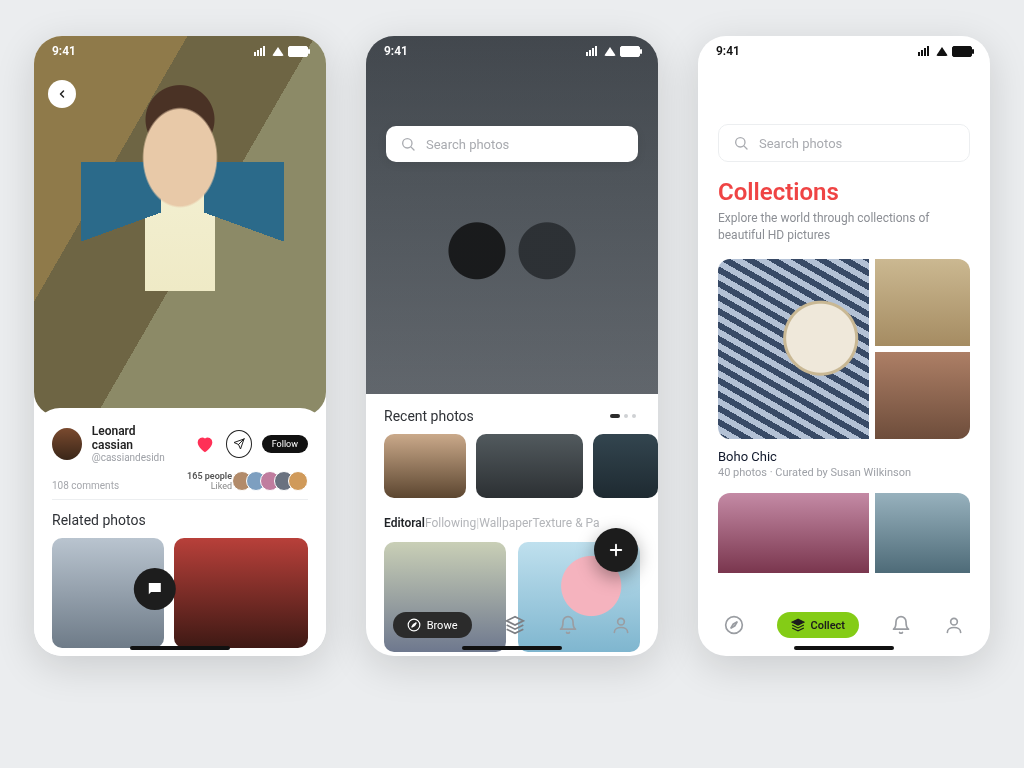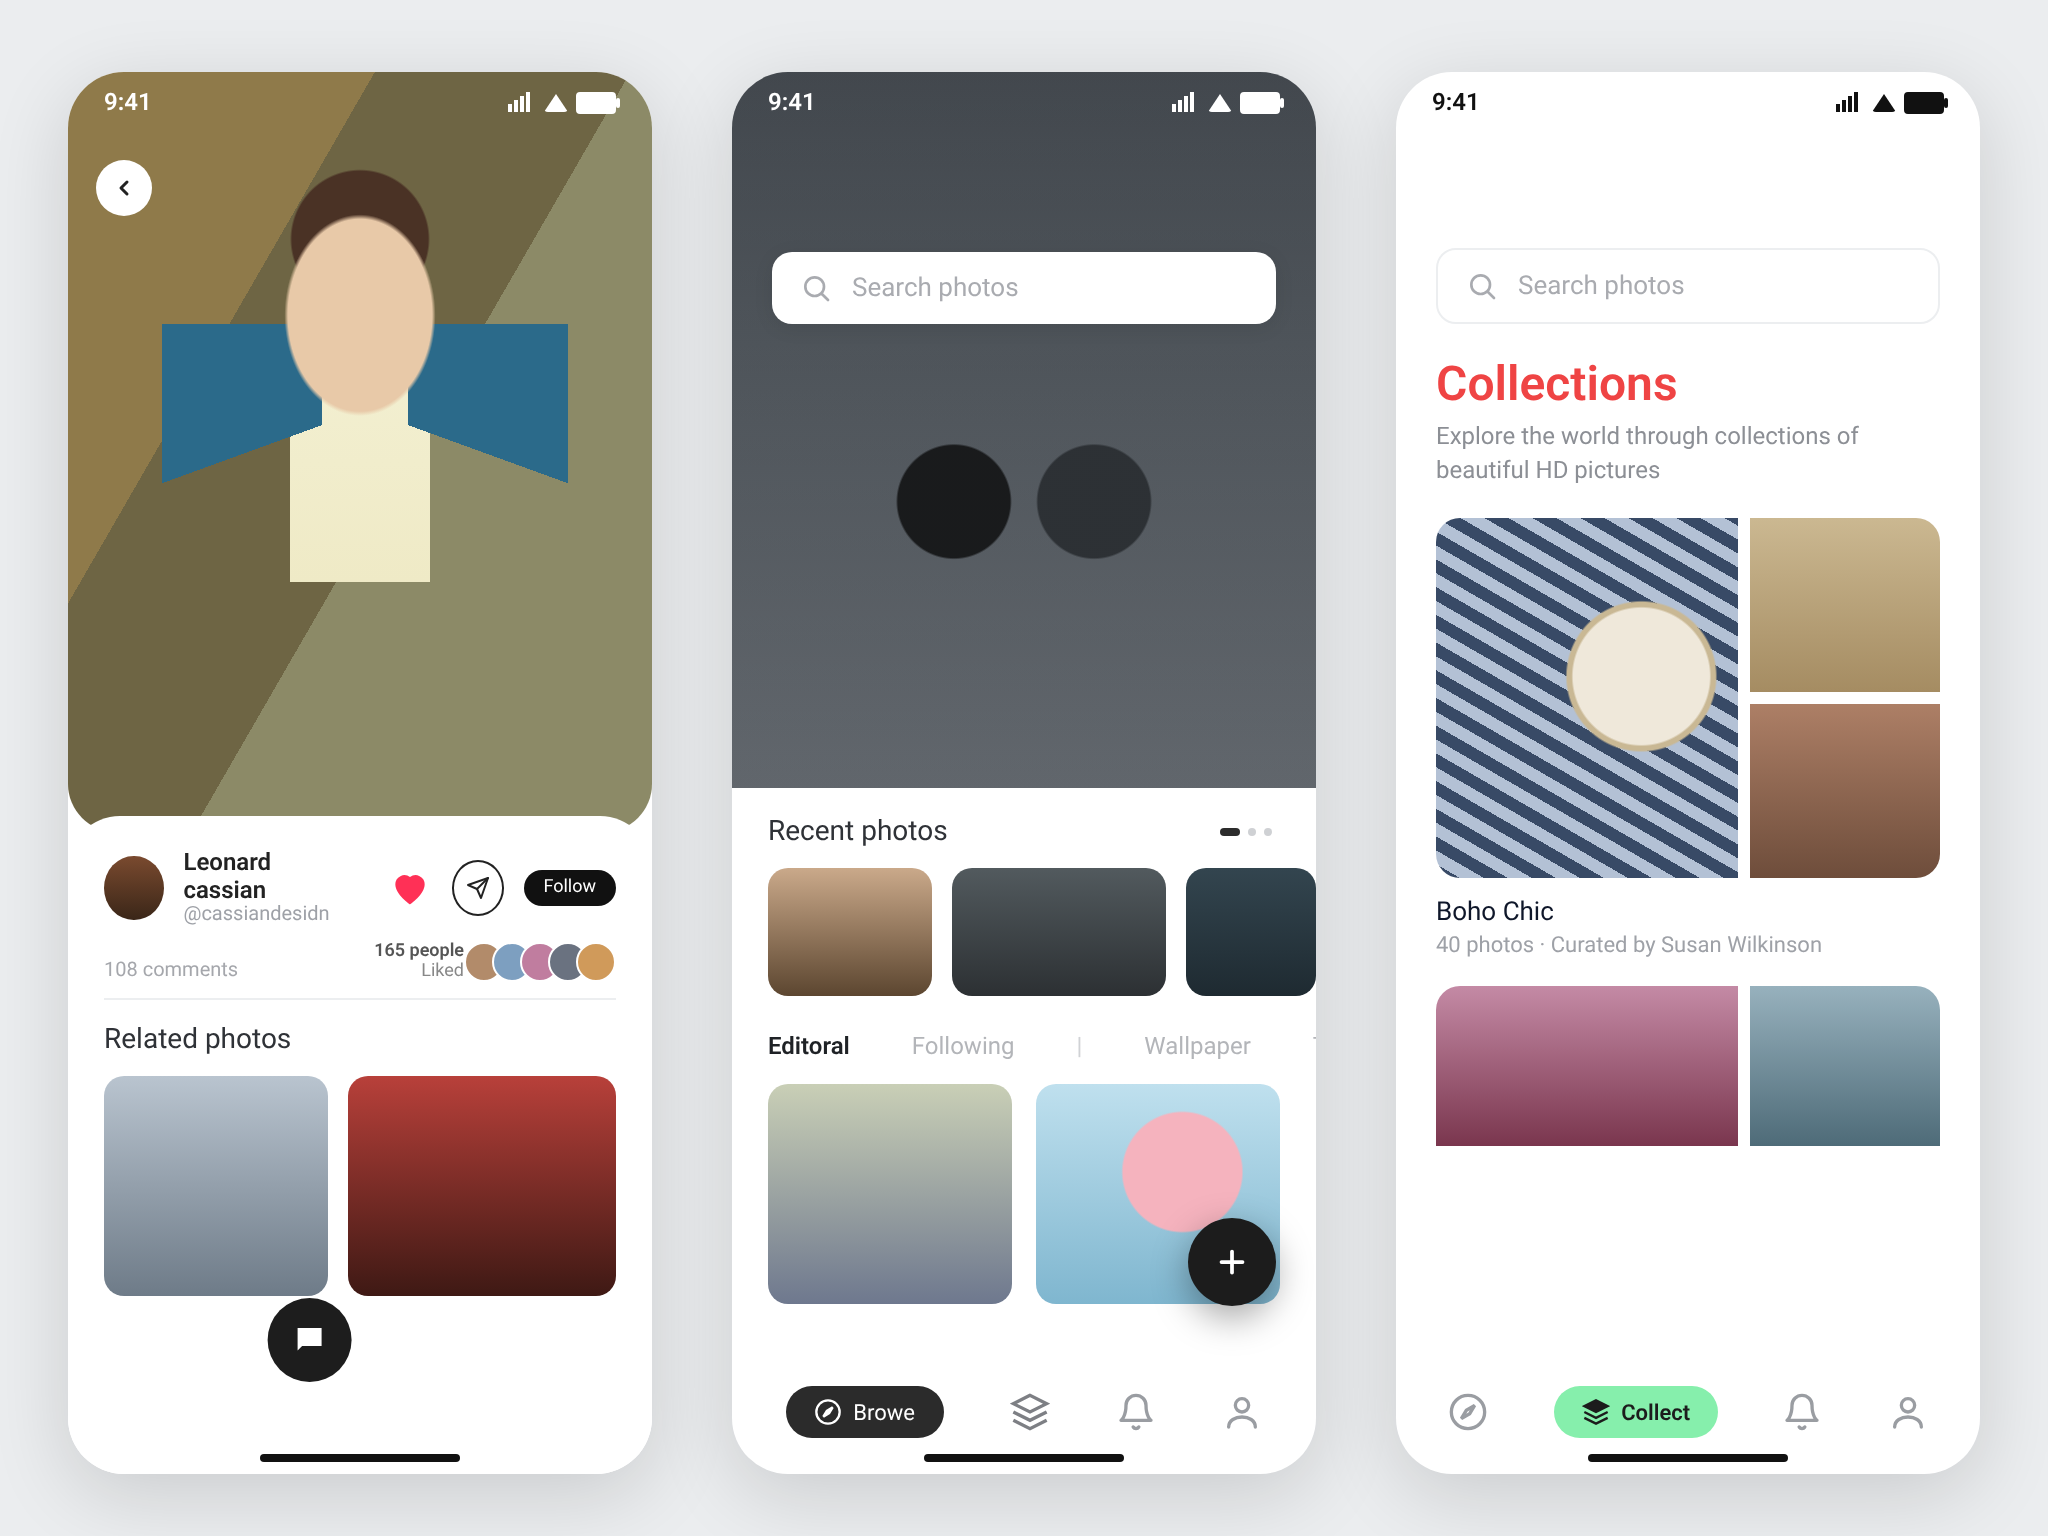--- a/index.html
+++ b/index.html
@@ -1,17 +1,17 @@
 <!DOCTYPE html>
 <html><head>
 <meta charset="utf-8">
 <style>
   html,body{margin:0;padding:0;width:1024px;height:768px;background:#ebedef;font-family:-apple-system,BlinkMacSystemFont,'Segoe UI',Roboto,sans-serif;color:#3c3f45;overflow:hidden;}
   .stage{display:flex;gap:40px;justify-content:center;align-items:flex-start;padding:36px 28px;}
-  .phone{width:292px;height:701px;background:#fff;border-radius:28px;box-shadow:0 10px 40px rgba(0,0,0,.14);position:relative;overflow:hidden;display:flex;flex-direction:column;}
+  .phone{width:292px;height:620px;background:#fff;border-radius:28px;box-shadow:0 10px 40px rgba(0,0,0,.14);position:relative;overflow:hidden;display:flex;flex-direction:column;}
   
   .status-bar{position:absolute;top:0;left:0;right:0;display:flex;justify-content:space-between;align-items:center;padding:8px 18px;font-size:12px;font-weight:600;z-index:5;color:#111;}
   .status-bar.light{color:#fff;}
   .status-right{display:flex;align-items:center;gap:4px;}
   .sig,.wf,.bat{display:inline-block;}
   .sig{width:14px;height:10px;background:
     linear-gradient(to right,currentColor 2px,transparent 2px) 0 6px/3px 4px no-repeat,
     linear-gradient(to right,currentColor 2px,transparent 2px) 3px 4px/3px 6px no-repeat,
     linear-gradient(to right,currentColor 2px,transparent 2px) 6px 2px/3px 8px no-repeat,
     linear-gradient(to right,currentColor 2px,transparent 2px) 9px 0/3px 10px no-repeat;}
@@ -72,21 +72,21 @@
   .p2-body{flex:1;padding:14px 0 0 18px;overflow:hidden;border-radius:12px;}
   .recent-head{display:flex;align-items:center;justify-content:space-between;padding-right:22px;}
   .dots{display:flex;gap:4px;}
   .dots span{width:4px;height:4px;border-radius:50%;background:#cfd1d4;}
   .dots span.on{background:#2c2c2c;width:10px;border-radius:3px;}
   .h-scroll{display:flex;gap:10px;margin-top:10px;overflow:hidden;}
   .h-scroll .img{height:64px;border-radius:10px;}
   .h-scroll .img:nth-child(1){width:88px;background:linear-gradient(#caa98a,#5c4630);}
   .h-scroll .img:nth-child(2){width:116px;background:linear-gradient(#525a5e,#2c3033);}
   .h-scroll .img:nth-child(3){width:70px;background:linear-gradient(#33454f,#1e2a31);}
-  .tabs{display:flex;gap:31px;font-size:12px;color:#b3b5b9;margin:18px 0 12px;overflow:hidden;white-space:nowrap;}
+  .tabs{display:flex;gap:0;font-size:12px;color:#b3b5b9;margin:18px 0 12px;overflow:hidden;white-space:nowrap;}
   .tabs .on{color:#1f2226;font-weight:600;}
   .tabs .sep{color:#d0d2d5;}
   .grid2{display:flex;gap:12px;padding-right:18px;}
   .grid2 .img{flex:1;height:110px;}
   .grid2 .img:nth-child(1){background:linear-gradient(#c9cfb6,#6e788e);}
   .grid2 .img:nth-child(2){background:radial-gradient(circle at 60% 40%,#f5b3be 0 30%,transparent 31%),linear-gradient(#bfe0ee,#7fb6cf);}
   .fab-add{position:absolute;right:20px;bottom:84px;width:44px;height:44px;border-radius:50%;background:#1c1c1c;color:#fff;display:flex;align-items:center;justify-content:center;box-shadow:0 6px 18px rgba(0,0,0,.35);}
   .navbar{position:absolute;bottom:18px;left:0;right:0;display:flex;align-items:center;justify-content:space-around;padding:0 10px;margin-top:32px;}
   .nav-item{color:#9a9da2;display:flex;align-items:center;justify-content:center;}
   
@@ -309,21 +309,21 @@
       </div>
     </div>
 
     <div class="navbar">
       <div class="nav-item">
         <svg width="20" height="20" viewBox="0 0 24 24" fill="none" stroke="#9a9da2" stroke-width="2">
             <circle cx="12" cy="12" r="10"></circle>
             <polygon points="16 8 13 13 8 16 11 11 16 8"></polygon>
           </svg>
       </div>
-      <div class="pill" style="background:#86efac;">
+      <div class="pill" style="background:#84cc16;">
         <svg width="14" height="14" viewBox="0 0 24 24" fill="none" stroke="#1c1c1c" stroke-width="2">
             <polygon points="12 2 2 7 12 12 22 7 12 2" fill="#1c1c1c"></polygon>
             <polyline points="2 17 12 22 22 17"></polyline>
             <polyline points="2 12 12 17 22 12"></polyline>
           </svg>
         <span style="color:#1c1c1c;font-weight:600;">Collect</span>
       </div>
       <div class="nav-item">
         <svg width="20" height="20" viewBox="0 0 24 24" fill="none" stroke="#9a9da2" stroke-width="2" stroke-linecap="round" stroke-linejoin="round">
             <path d="M18 8a6 6 0 0 0-12 0c0 7-3 9-3 9h18s-3-2-3-9"></path>

